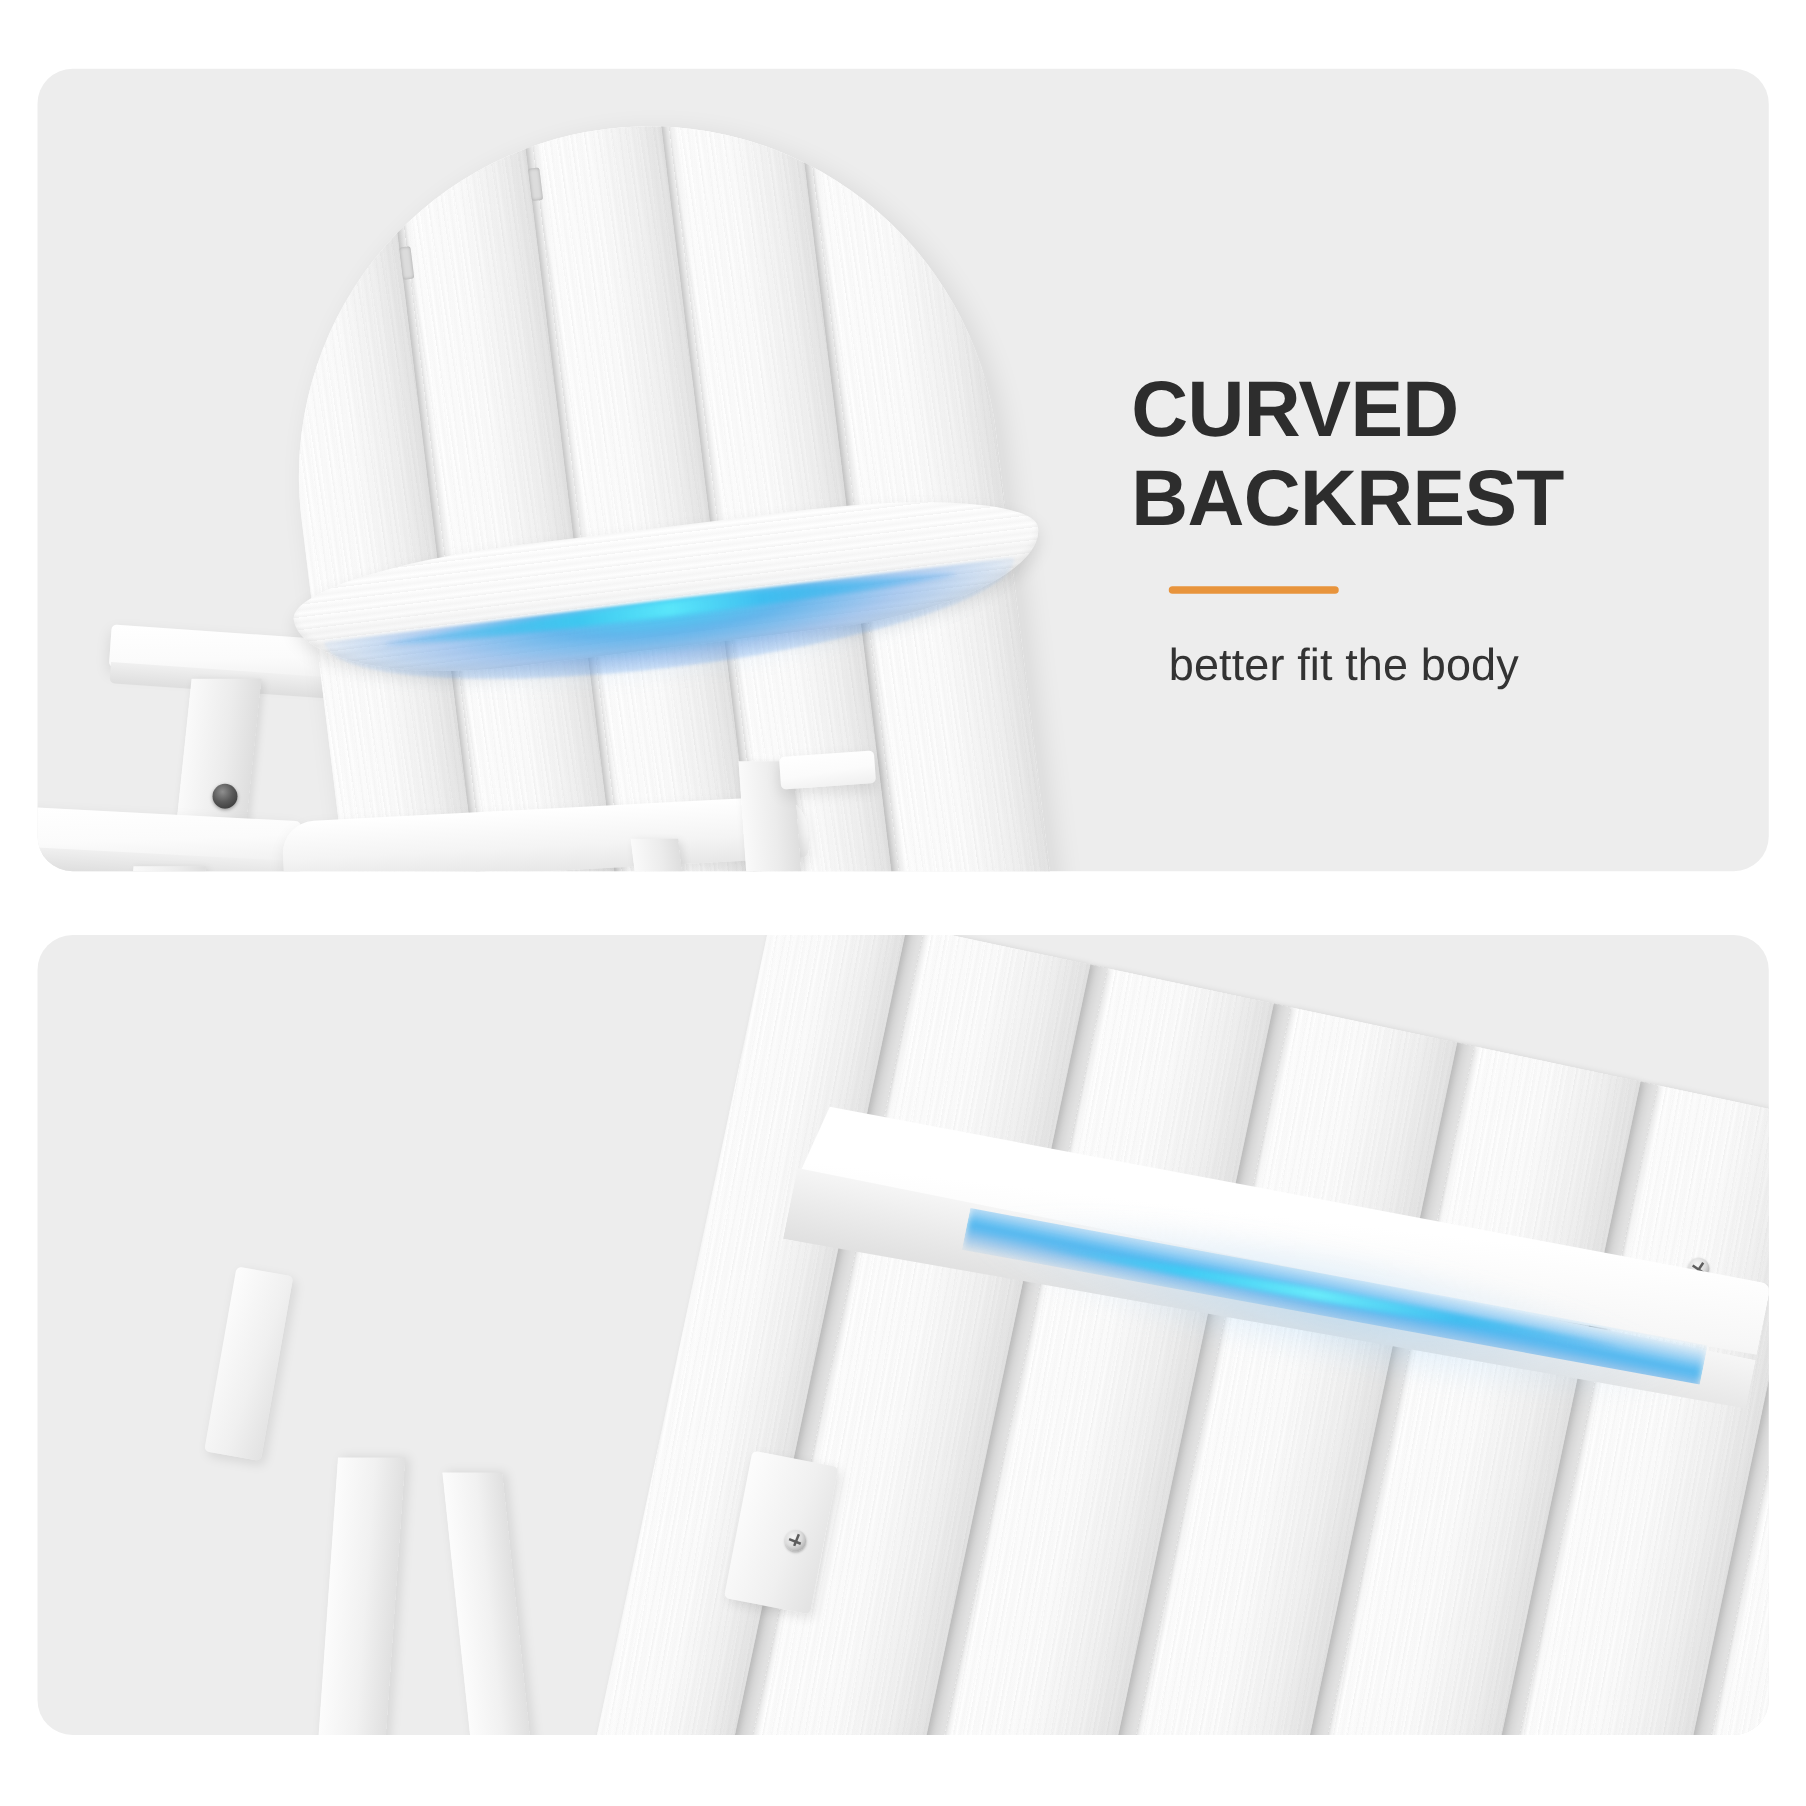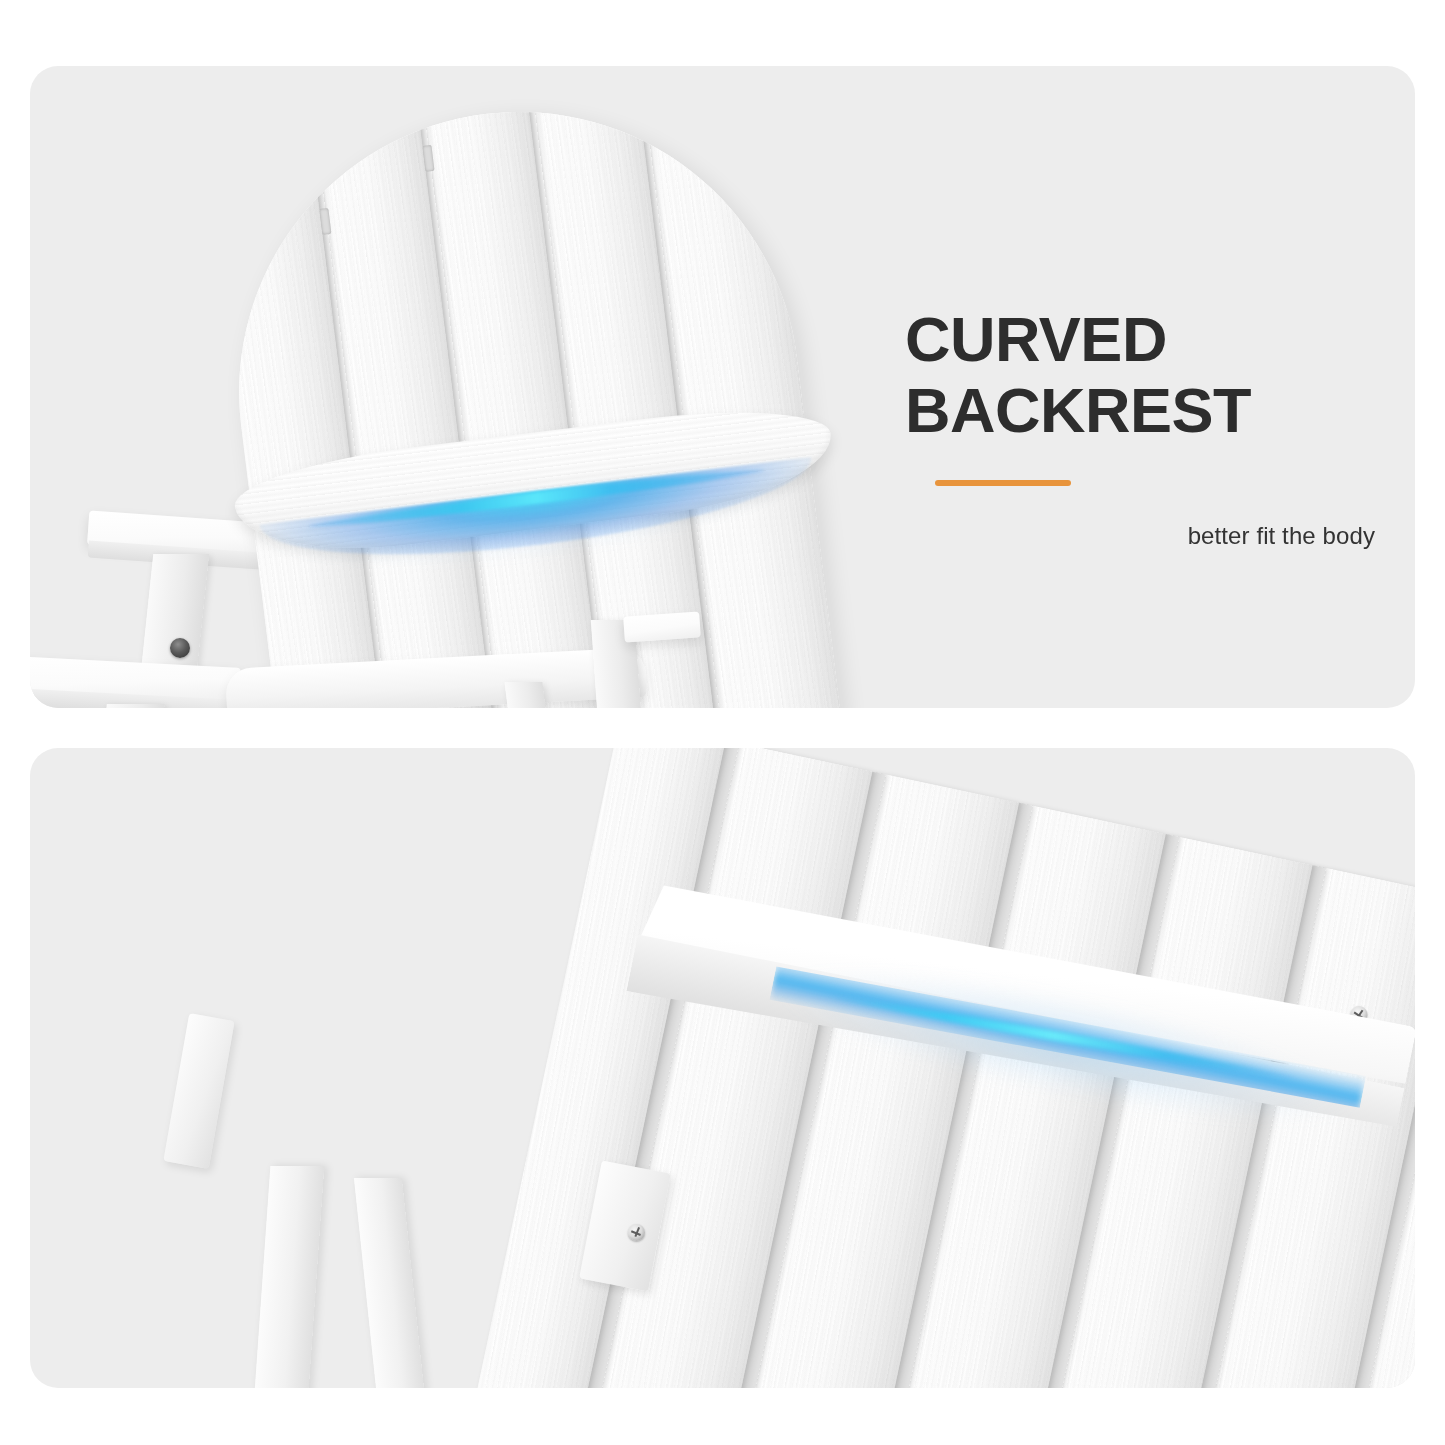--- a/index.html
+++ b/index.html
@@ -8,21 +8,21 @@
 
   .page { position:relative; width:1445px; height:1445px; background:#fff; overflow:hidden; }
 
   
   .panel {
     position:absolute;
     background:#ededed;
     border-radius:28px;
     overflow:hidden;
   }
-  #panel-top    { left:30px; top:66px;  width:1385px; height:642px; }
+  #panel-top    { left:30px; top:55px;  width:1385px; height:642px; }
   #panel-bottom { left:30px; top:748px; width:1385px; height:640px; }
 
   
   .textblock { position:absolute; }
   #text-top    { left:875px; top:238px; width:470px; }
 
   .heading {
     font-size:63px;
     font-weight:bold;
     line-height:1.13;
@@ -31,26 +31,25 @@
     white-space:pre-line;
   }
   .rule {
     width:136px; height:6px;
     background:#e8943c;
     border-radius:3px;
     margin:34px 0 0 0;
   }
   #text-top .rule    { margin-left:30px; }
   .subtitle {
-    font-size:24px;
+    font-size:36px;
     font-weight:normal;
     color:#333333;
     margin-top:36px;
     letter-spacing:0.1px;
-    text-align:right;
   }
   #text-top .subtitle    { margin-left:30px; }
 
   
   .photo { position:absolute; inset:0; }
 
   .slat {
     position:absolute;
     background:
       repeating-linear-gradient(90deg,

